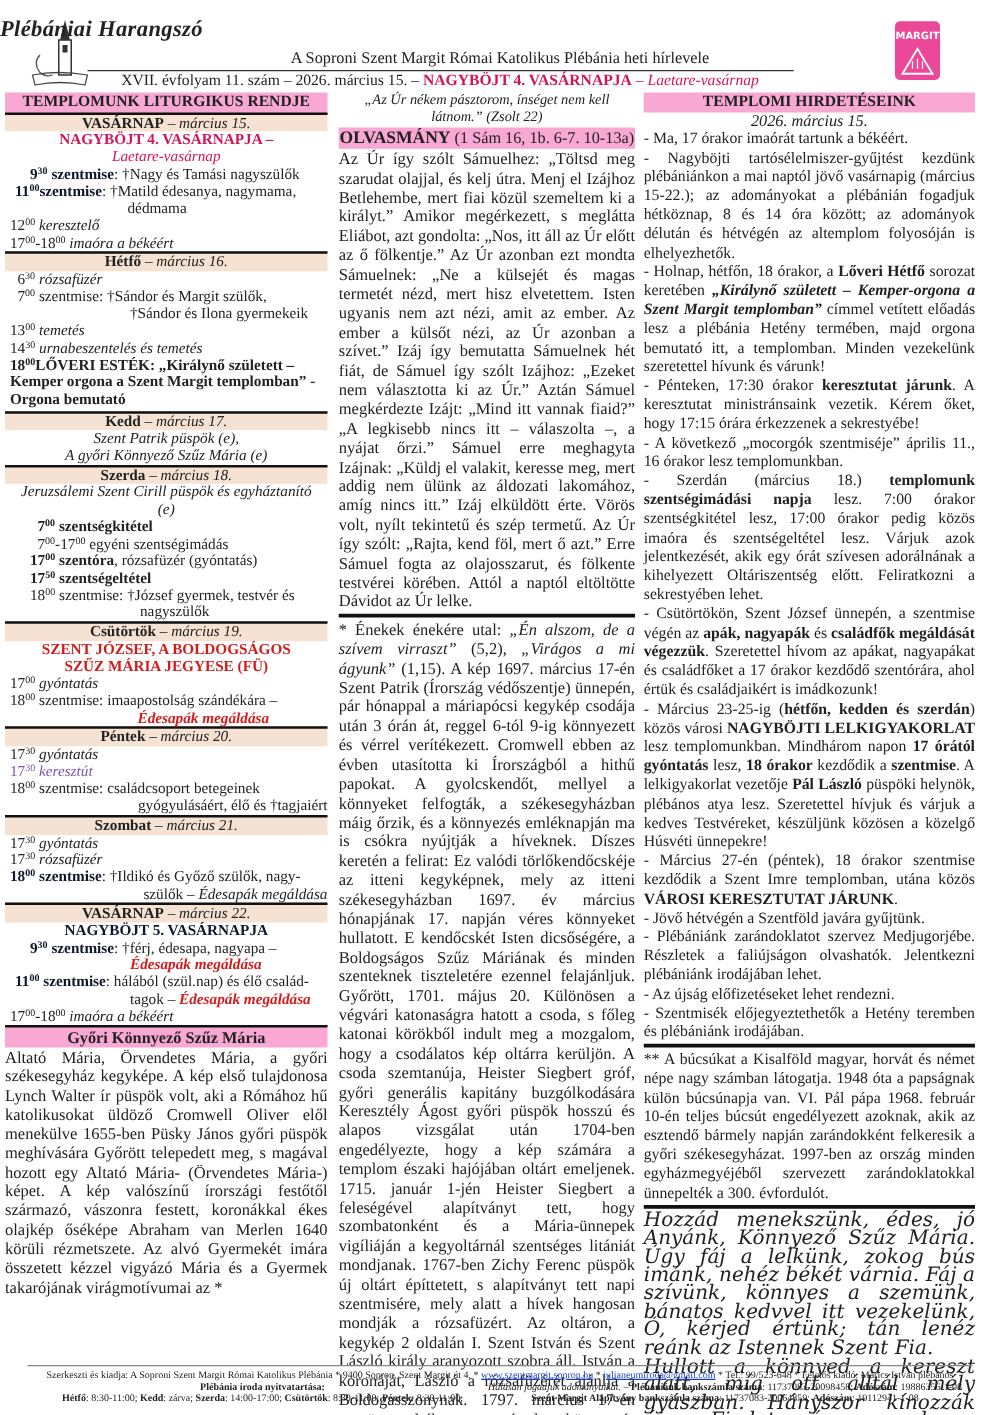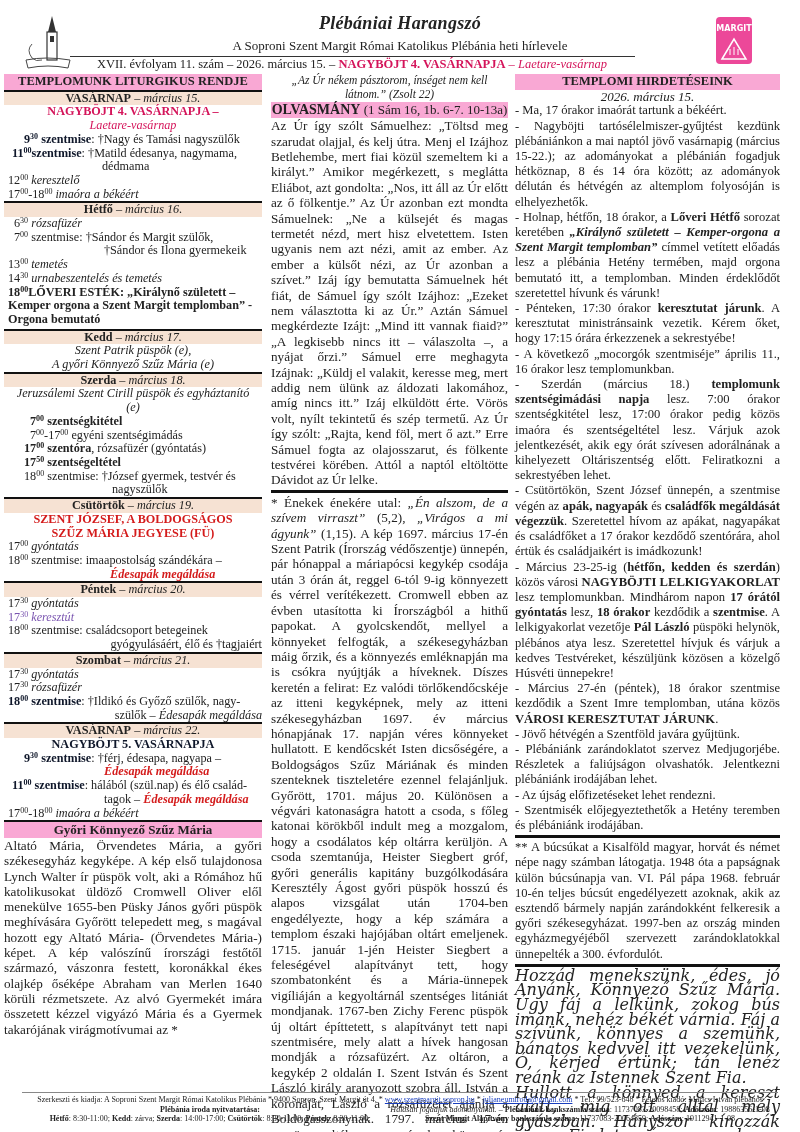--- a/index.html
+++ b/index.html
@@ -1,21 +1,21 @@
 <!DOCTYPE html>
 <html><head>
 <meta charset="utf-8">
 <style>
 *{box-sizing:border-box;margin:0;padding:0}
 html,body{width:800px;height:1132px;background:#fff;overflow:hidden}
 body{font-family:"Liberation Serif","DejaVu Serif",serif;color:#222;font-size:12.2px;line-height:13.7px;position:relative}
 .header{position:absolute;left:0;top:0;width:800px;height:72px}
 .logo-left{position:absolute;left:22px;top:14px;width:52px;height:58px}
 .logo-right{position:absolute;left:716px;top:17px;width:36px;height:47px;background:#ec4899;border-radius:4px}
-.title{position:absolute;left:0;width:800px;top:17px;text-align:center;font-family:"Liberation Serif",serif;font-style:italic;font-weight:bold;font-size:18px;letter-spacing:.3px}
+.title{position:absolute;left:0;width:800px;top:17px;text-align:left;font-family:"Liberation Serif",serif;font-style:italic;font-weight:bold;font-size:18px;letter-spacing:.3px}
 .subtitle{position:absolute;left:0;width:800px;top:39px;text-align:center;font-size:13px}
 .hline{position:absolute;left:70px;width:565px;top:56px;height:1px;background:#333}
 .issue{position:absolute;left:0;width:704px;top:58px;text-align:center;font-size:12.5px}
 .pink{color:#d4145a;font-weight:bold}
 .pinkit{color:#d4145a;font-style:italic}
 .col{position:absolute;top:74px}
 .c1{left:4px;width:258px}
 .c2{left:271px;width:237px}
 .c3{left:515px;width:265px}
 .graybar{background:#f9a8d4;font-weight:bold;text-align:center;font-size:12.5px;padding:1px 0}
@@ -134,21 +134,21 @@
   <div class="rule" style="border-top-width:3px;margin-bottom:2px"></div>
   <div class="j" style="font-size:13.2px;line-height:15.4px"><span>* Énekek énekére utal: </span><span class="it">„Én alszom, de a szívem virraszt”</span><span> (5,2), </span><span class="it">„Virágos a mi ágyunk”</span><span> (1,15). A kép 1697. március 17-én Szent Patrik (Írország védőszentje) ünnepén, pár hónappal a máriapócsi kegykép csodája után 3 órán át, reggel 6-tól 9-ig könnyezett és vérrel verítékezett. Cromwell ebben az évben utasította ki Írországból a hithű papokat. A gyolcskendőt, mellyel a könnyeket felfogták, a székesegyházban máig őrzik, és a könnyezés emléknapján ma is csókra nyújtják a híveknek. Díszes keretén a felirat: Ez valódi törlőkendőcskéje az itteni kegyképnek, mely az itteni székesegyházban 1697. év március hónapjának 17. napján véres könnyeket hullatott. E kendőcskét Isten dicsőségére, a Boldogságos Szűz Máriának és minden szenteknek tiszteletére ezennel felajánljuk. Győrött, 1701. május 20. Különösen a végvári katonaságra hatott a csoda, s főleg katonai körökből indult meg a mozgalom, hogy a csodálatos kép oltárra kerüljön. A csoda szemtanúja, Heister Siegbert gróf, győri generális kapitány buzgólkodására Keresztély Ágost győri püspök hosszú és alapos vizsgálat után 1704-ben engedélyezte, hogy a kép számára a templom északi hajójában oltárt emeljenek. 1715. január 1-jén Heister Siegbert a feleségével alapítványt tett, hogy szombatonként és a Mária-ünnepek vigíliáján a kegyoltárnál szentséges litániát mondjanak. 1767-ben Zichy Ferenc püspök új oltárt építtetett, s alapítványt tett napi szentmisére, mely alatt a hívek hangosan mondják a rózsafüzért. Az oltáron, a kegykép 2 oldalán I. Szent István és Szent László király aranyozott szobra áll. István a koronáját, László a rózsafüzérét ajánlja a Boldogasszonynak. 1797. március 17-én megünnepelték a vérrel könnyezés jubileumát. IX. Pius pápa 1874. november 20-án teljes búcsút engedélyezett március 17, 25-re és augusztus 15-re. **</span></div>
 </div>
 
 <div class="col c3">
   <div class="graybar">TEMPLOMI HIRDETÉSEINK</div>
   <div class="center it" style="font-size:13px">2026. március 15.</div>
   <div class="j" style="font-size:12.6px;line-height:15.2px">
     <div>- Ma, 17 órakor imaórát tartunk a békéért.</div>
     <div>- Nagyböjti tartósélelmiszer-gyűjtést kezdünk plébániánkon a mai naptól jövő vasárnapig (március 15-22.); az adományokat a plébánián fogadjuk hétköznap, 8 és 14 óra között; az adományok délután és hétvégén az altemplom folyosóján is elhelyezhetők.</div>
-    <div><span>- Holnap, hétfőn, 18 órakor, a </span><b>Lőveri Hétfő</b><span> sorozat keretében </span><b class="it">„Királynő született – Kemper-orgona a Szent Margit templomban”</b><span> címmel vetített előadás lesz a plébánia Hetény termében, majd orgona bemutató itt, a templomban. Minden érdeklődőt szeretettel hívunk és várunk!</span></div>
+    <div><span>- Holnap, hétfőn, 18 órakor, a </span><b>Lőveri Hétfő</b><span> sorozat keretében </span><b class="it">„Királynő született – Kemper-orgona a Szent Margit templomban”</b><span> címmel vetített előadás lesz a plébánia Hetény termében, majd orgona bemutató itt, a templomban. Minden vezekelünk szeretettel hívunk és várunk!</span></div>
     <div><span>- Pénteken, 17:30 órakor </span><b>keresztutat járunk</b><span>. A keresztutat ministránsaink vezetik. Kérem őket, hogy 17:15 órára érkezzenek a sekrestyébe!</span></div>
     <div>- A következő „mocorgók szentmiséje” április 11., 16 órakor lesz templomunkban.</div>
     <div><span>- Szerdán (március 18.) </span><b>templomunk szentségimádási napja</b><span> lesz. 7:00 órakor szentségkitétel lesz, 17:00 órakor pedig közös imaóra és szentségeltétel lesz. Várjuk azok jelentkezését, akik egy órát szívesen adorálnának a kihelyezett Oltáriszentség előtt. Feliratkozni a sekrestyében lehet.</span></div>
     <div><span>- Csütörtökön, Szent József ünnepén, a szentmise végén az </span><b>apák, nagyapák</b><span> és </span><b>családfők megáldását végezzük</b><span>. Szeretettel hívom az apákat, nagyapákat és családfőket a 17 órakor kezdődő szentórára, ahol értük és családjaikért is imádkozunk!</span></div>
     <div><span>- Március 23-25-ig (</span><b>hétfőn, kedden és szerdán</b><span>) közös városi </span><b>NAGYBÖJTI LELKIGYAKORLAT</b><span> lesz templomunkban. Mindhárom napon </span><b>17 órától gyóntatás</b><span> lesz, </span><b>18 órakor</b><span> kezdődik a </span><b>szentmise</b><span>. A lelkigyakorlat vezetője </span><b>Pál László</b><span> püspöki helynök, plébános atya lesz. Szeretettel hívjuk és várjuk a kedves Testvéreket, készüljünk közösen a közelgő Húsvéti ünnepekre!</span></div>
     <div><span>- Március 27-én (péntek), 18 órakor szentmise kezdődik a Szent Imre templomban, utána közös </span><b>VÁROSI KERESZTUTAT JÁRUNK</b><span>.</span></div>
     <div>- Jövő hétvégén a Szentföld javára gyűjtünk.</div>
     <div>- Plébániánk zarándoklatot szervez Medjugorjébe. Részletek a faliújságon olvashatók. Jelentkezni plébániánk irodájában lehet.</div>
     <div>- Az újság előfizetéseket lehet rendezni.</div>
     <div>- Szentmisék előjegyeztethetők a Hetény teremben és plébániánk irodájában.</div>

